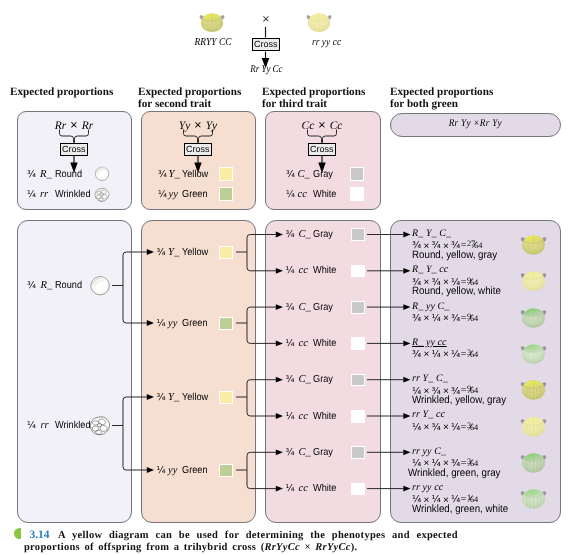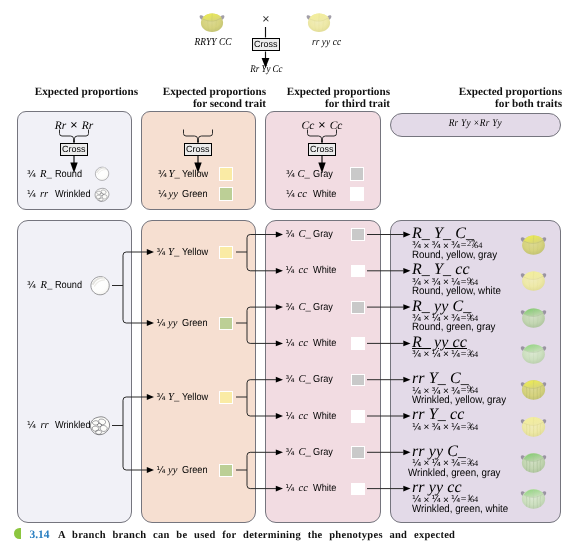--- a/index.html
+++ b/index.html
@@ -2,35 +2,35 @@
 <html><head>
 <meta charset="utf-8">
 <title>Branch diagram for trihybrid cross</title>
 <style>
   html,body{margin:0;padding:0;background:#ffffff;}
   body{width:570px;height:555px;position:relative;overflow:hidden;
        font-family:"Liberation Sans",sans-serif;color:#000;
        -webkit-font-smoothing:antialiased;text-rendering:geometricPrecision;}
   .abs{position:absolute;}
   .hdr{font-family:"Liberation Serif",serif;font-weight:bold;font-size:11.2px;
-       text-align:right;line-height:12.6px;color:#111;}
+       text-align:left;line-height:12.6px;color:#111;}
   .geno{font-family:"Liberation Serif",serif;font-style:italic;font-size:11px;}
   .geno span{display:inline-block;transform:scaleX(0.88);}
   .panel{position:absolute;box-sizing:border-box;border:1px solid #75757e;}
   .legendbox{border-radius:9px;}
   .mainpanel{border-radius:11px;}
   .crossbox{position:absolute;box-sizing:border-box;border:1.1px solid #000;
             background:#ececec;font-family:"Liberation Sans",sans-serif;
             font-size:10px;text-align:center;line-height:11px;color:#000;}
   .swatch{position:absolute;box-sizing:border-box;border:1.2px solid #fff;}
   .frc{font-family:"DejaVu Sans",sans-serif;font-size:9.3px;}
   .gn{font-family:"Liberation Serif",serif;font-style:italic;font-size:10.6px;}
   .ph{font-family:"Liberation Sans",sans-serif;font-size:10.2px;display:inline-block;transform:scaleX(0.90);transform-origin:left center;}
   .rowlbl{font-size:10.8px;}
-  .res-geno{font-family:"Liberation Serif",serif;font-style:italic;font-size:16px;letter-spacing:0.1px;line-height:11px;}
+  .res-geno{font-family:"Liberation Serif",serif;font-style:italic;font-size:10px;letter-spacing:0.1px;line-height:11px;}
   .res-math{font-family:"Liberation Serif",serif;font-size:10.4px;line-height:10px;}
   .res-math .mx{font-family:"Liberation Sans",sans-serif;font-size:10px;padding:0 2.2px;vertical-align:-0.3px;}
   .res-math .eq{font-family:"Liberation Serif",serif;font-size:10px;padding:0 0.5px;}
   .res-pheno{font-family:"Liberation Sans",sans-serif;font-size:10.6px;line-height:11px;}
   .res-pheno span{display:inline-block;transform:scaleX(0.92);transform-origin:left center;}
   .vfr{font-family:"DejaVu Sans",sans-serif;font-size:0.92em;}
   .fnum{font-size:0.80em;vertical-align:0.24em;}
   .fsl{font-size:1em;margin:0 -0.14em;}
   .fden{font-size:0.80em;vertical-align:-0.05em;}
   .capmark{display:inline-block;width:7px;height:11px;background:#8CC63F;
@@ -120,31 +120,32 @@
 <div class="abs hdr" style="left:138px;top:85.5px;width:128px;">
       <div>Expected proportions</div>
       <div>for second trait</div>
     </div>
 <div class="abs hdr" style="left:262px;top:85.5px;width:128px;">
       <div>Expected proportions</div>
       <div>for third trait</div>
     </div>
 <div class="abs hdr" style="left:390px;top:85.5px;width:172px;">
       <div>Expected proportions</div>
-      <div>for both traits</div>
+      <div>for both green</div>
     </div>
     <div class="abs" style="left:17px;top:118px;width:114px;text-align:center;font-family:'Liberation Serif',serif;font-style:italic;font-size:11.5px;"><span>Rr</span><span style="font-style:normal;padding:0 4px;font-family:'Liberation Sans',sans-serif;font-size:12.5px;vertical-align:-0.5px;">×</span><span>Rr</span></div>
 <svg class="abs" style="left:17px;top:111px;" width="114" height="98" viewBox="0 0 114 98">
  <path d="M42.5,18.5 L42.5,22.5 Q42.5,25.0 45.0,25.0 L53.5,25.0 Q56.6,25.0 56.6,27.8 L56.6,31" stroke="#222" stroke-width="0.95" fill="none"></path>
  <path d="M71.5,18.5 L71.5,22.5 Q71.5,25.0 69.0,25.0 L60.5,25.0 Q57.4,25.0 57.4,27.8 L57.4,31" stroke="#222" stroke-width="0.95" fill="none"></path>
  <line x1="57" y1="29.5" x2="57" y2="32.5" stroke="#111" stroke-width="1.2"></line>
  <line x1="57" y1="43.8" x2="57" y2="55" stroke="#111" stroke-width="1.2"></line>
  <polygon points="57,62 53.3,51.5 60.7,51.5" fill="#000"></polygon>
 </svg>
 <div class="crossbox" style="left:60px;top:143px;width:27.5px;height:13px;line-height:11.5px;font-size:9px;"><span>Cross</span></div>
+<div class="abs" style="left:141px;top:118px;width:114px;text-align:center;font-family:'Liberation Serif',serif;font-style:italic;font-size:11.5px;"><span>Yy</span><span style="font-style:normal;padding:0 4px;font-family:'Liberation Sans',sans-serif;font-size:12.5px;vertical-align:-0.5px;">×</span><span>Yy</span></div>
 <svg class="abs" style="left:141px;top:111px;" width="114" height="98" viewBox="0 0 114 98">
  <path d="M42.5,18.5 L42.5,22.5 Q42.5,25.0 45.0,25.0 L53.5,25.0 Q56.6,25.0 56.6,27.8 L56.6,31" stroke="#222" stroke-width="0.95" fill="none"></path>
  <path d="M71.5,18.5 L71.5,22.5 Q71.5,25.0 69.0,25.0 L60.5,25.0 Q57.4,25.0 57.4,27.8 L57.4,31" stroke="#222" stroke-width="0.95" fill="none"></path>
  <line x1="57" y1="29.5" x2="57" y2="32.5" stroke="#111" stroke-width="1.2"></line>
  <line x1="57" y1="43.8" x2="57" y2="55" stroke="#111" stroke-width="1.2"></line>
  <polygon points="57,62 53.3,51.5 60.7,51.5" fill="#000"></polygon>
 </svg>
 <div class="crossbox" style="left:184px;top:143px;width:27.5px;height:13px;line-height:11.5px;font-size:9px;"><span>Cross</span></div>
 <div class="abs" style="left:265px;top:118px;width:114px;text-align:center;font-family:'Liberation Serif',serif;font-style:italic;font-size:11.5px;"><span>Cc</span><span style="font-style:normal;padding:0 4px;font-family:'Liberation Sans',sans-serif;font-size:12.5px;vertical-align:-0.5px;">×</span><span>Cc</span></div>
 <svg class="abs" style="left:265px;top:111px;" width="114" height="98" viewBox="0 0 114 98">
@@ -410,21 +411,20 @@
         <path d="M23,24 C22,31 23,39 25,46"></path>
         <path d="M39,24 C40,31 39,39 37,46"></path>
         <path d="M31,22 C31,31 31,40 31,48"></path>
       </g>
 <path d="M12.5,22.0 C17,15.5 23.5,12.2 31,12.2 C39,12.2 45.5,15.0 49.5,20.0 C42,25.0 36,26.6 30,26.6 C24,26.6 19,25.0 12.5,22.0 Z" fill="url(#ptr1)"></path>
 <path d="M12.5,22.6 C19,25.8 24,27.3 30,27.3 C36,27.3 42,25.6 49.5,20.6" stroke="#ddd891" stroke-width="1.2" fill="none" opacity="0.85"></path>
 <path d="M31.5,12.4 L30.5,26.8" stroke="#ddd891" stroke-width="1.1" opacity="0.6"></path>
 </svg>
 <div class="abs res-geno" style="left:412px;top:300.5px;width:110px;height:11px;line-height:11px;white-space:nowrap;"><span>R_ yy C_</span></div>
 <div class="abs res-math" style="left:412px;top:310.9px;width:120px;height:11px;line-height:11px;white-space:nowrap;"><span class="fr"><span class="vfr">¾</span></span><span class="mx">×</span><span class="fr"><span class="vfr">¼</span></span><span class="mx">×</span><span class="fr"><span class="vfr">¾</span></span><span class="eq">=</span><span class="fr"><span class="fnum">9</span><span class="fsl">⁄</span><span class="fden">64</span></span></div>
-<div class="abs res-pheno" style="left:412px;top:321.3px;width:125px;height:12px;line-height:12px;white-space:nowrap;"><span>Round, green, gray</span></div>
 <svg class="abs" style="left:517.0px;top:301.6px;" width="33" height="27.5" viewBox="0 0 62 52">
 <defs>
         <radialGradient id="pgr2" cx="46%" cy="40%" r="70%">
           <stop offset="0%" stop-color="#d3e0c6"></stop>
           <stop offset="55%" stop-color="#c3d6b2"></stop>
           <stop offset="100%" stop-color="#a8bf98"></stop>
         </radialGradient>
         <linearGradient id="ptr2" x1="0.1" y1="0" x2="0.8" y2="1">
           <stop offset="0%" stop-color="#7fcb6e"></stop>
           <stop offset="100%" stop-color="#c3d6b2"></stop>
@@ -579,15 +579,18 @@
         <path d="M39,21 C37.5,29 38,38 38.5,47"></path>
         <path d="M45,23 C43,30 43.5,38 44.5,45"></path>
       </g>
 <path d="M12.5,22.0 C17,15.5 23.5,12.2 31,12.2 C39,12.2 45.5,15.0 49.5,20.0 C42,25.0 36,26.6 30,26.6 C24,26.6 19,25.0 12.5,22.0 Z" fill="url(#ptr7)"></path>
 <path d="M12.5,22.6 C19,25.8 24,27.3 30,27.3 C36,27.3 42,25.6 49.5,20.6" stroke="#b4c9a8" stroke-width="1.2" fill="none" opacity="0.85"></path>
 <path d="M31.5,12.4 L30.5,26.8" stroke="#b4c9a8" stroke-width="1.1" opacity="0.6"></path>
 </svg>
     <div class="abs" style="left:12px;top:524.5px;width:548px;">
   <span class="capmark"></span>
   <span class="capnum">3.14</span>
-  <span class="captxt">A branch branch can be used for determining the phenotypes and expected</span>
+  <span class="captxt">A yellow diagram can be used for determining the phenotypes and expected</span>
+</div>
+<div class="abs capline2" style="left:24px;top:536.8px;width:535px;">
+  <span class="captxt">proportions of offspring from a trihybrid cross (</span><span class="captxt capital">RrYyCc × RrYyCc</span><span class="captxt">).</span>
 </div>
   </div>
 
 </body></html>

